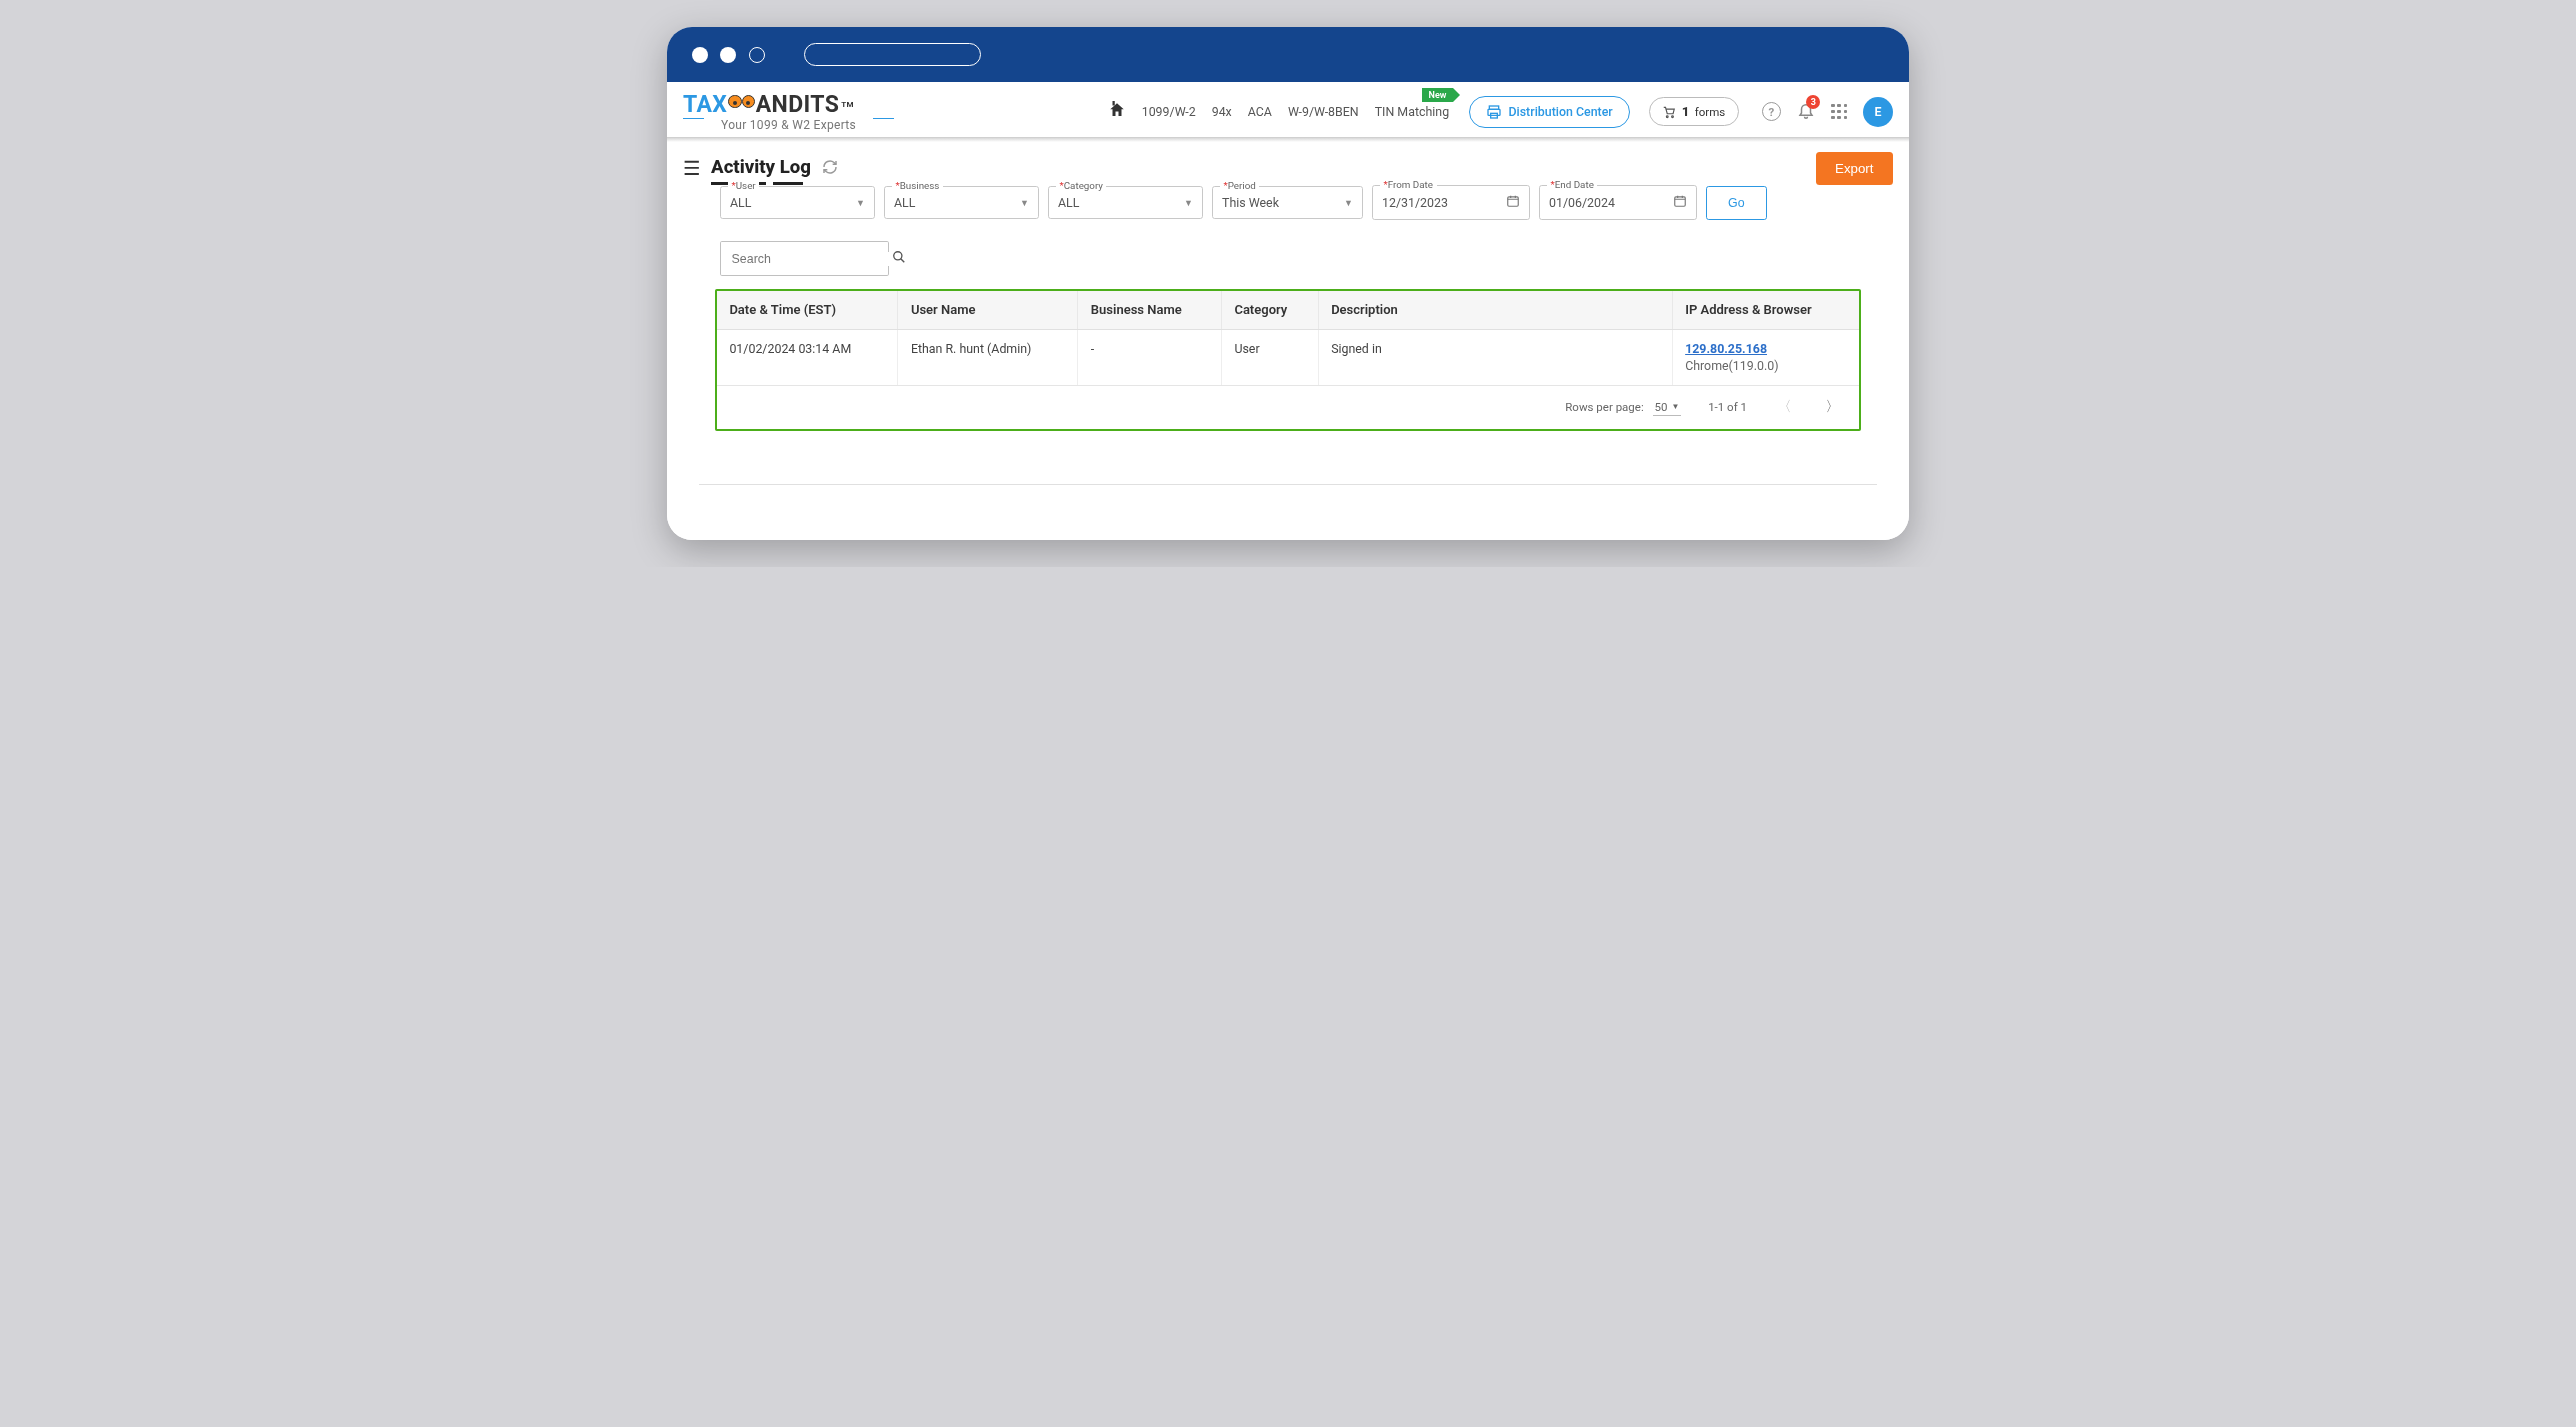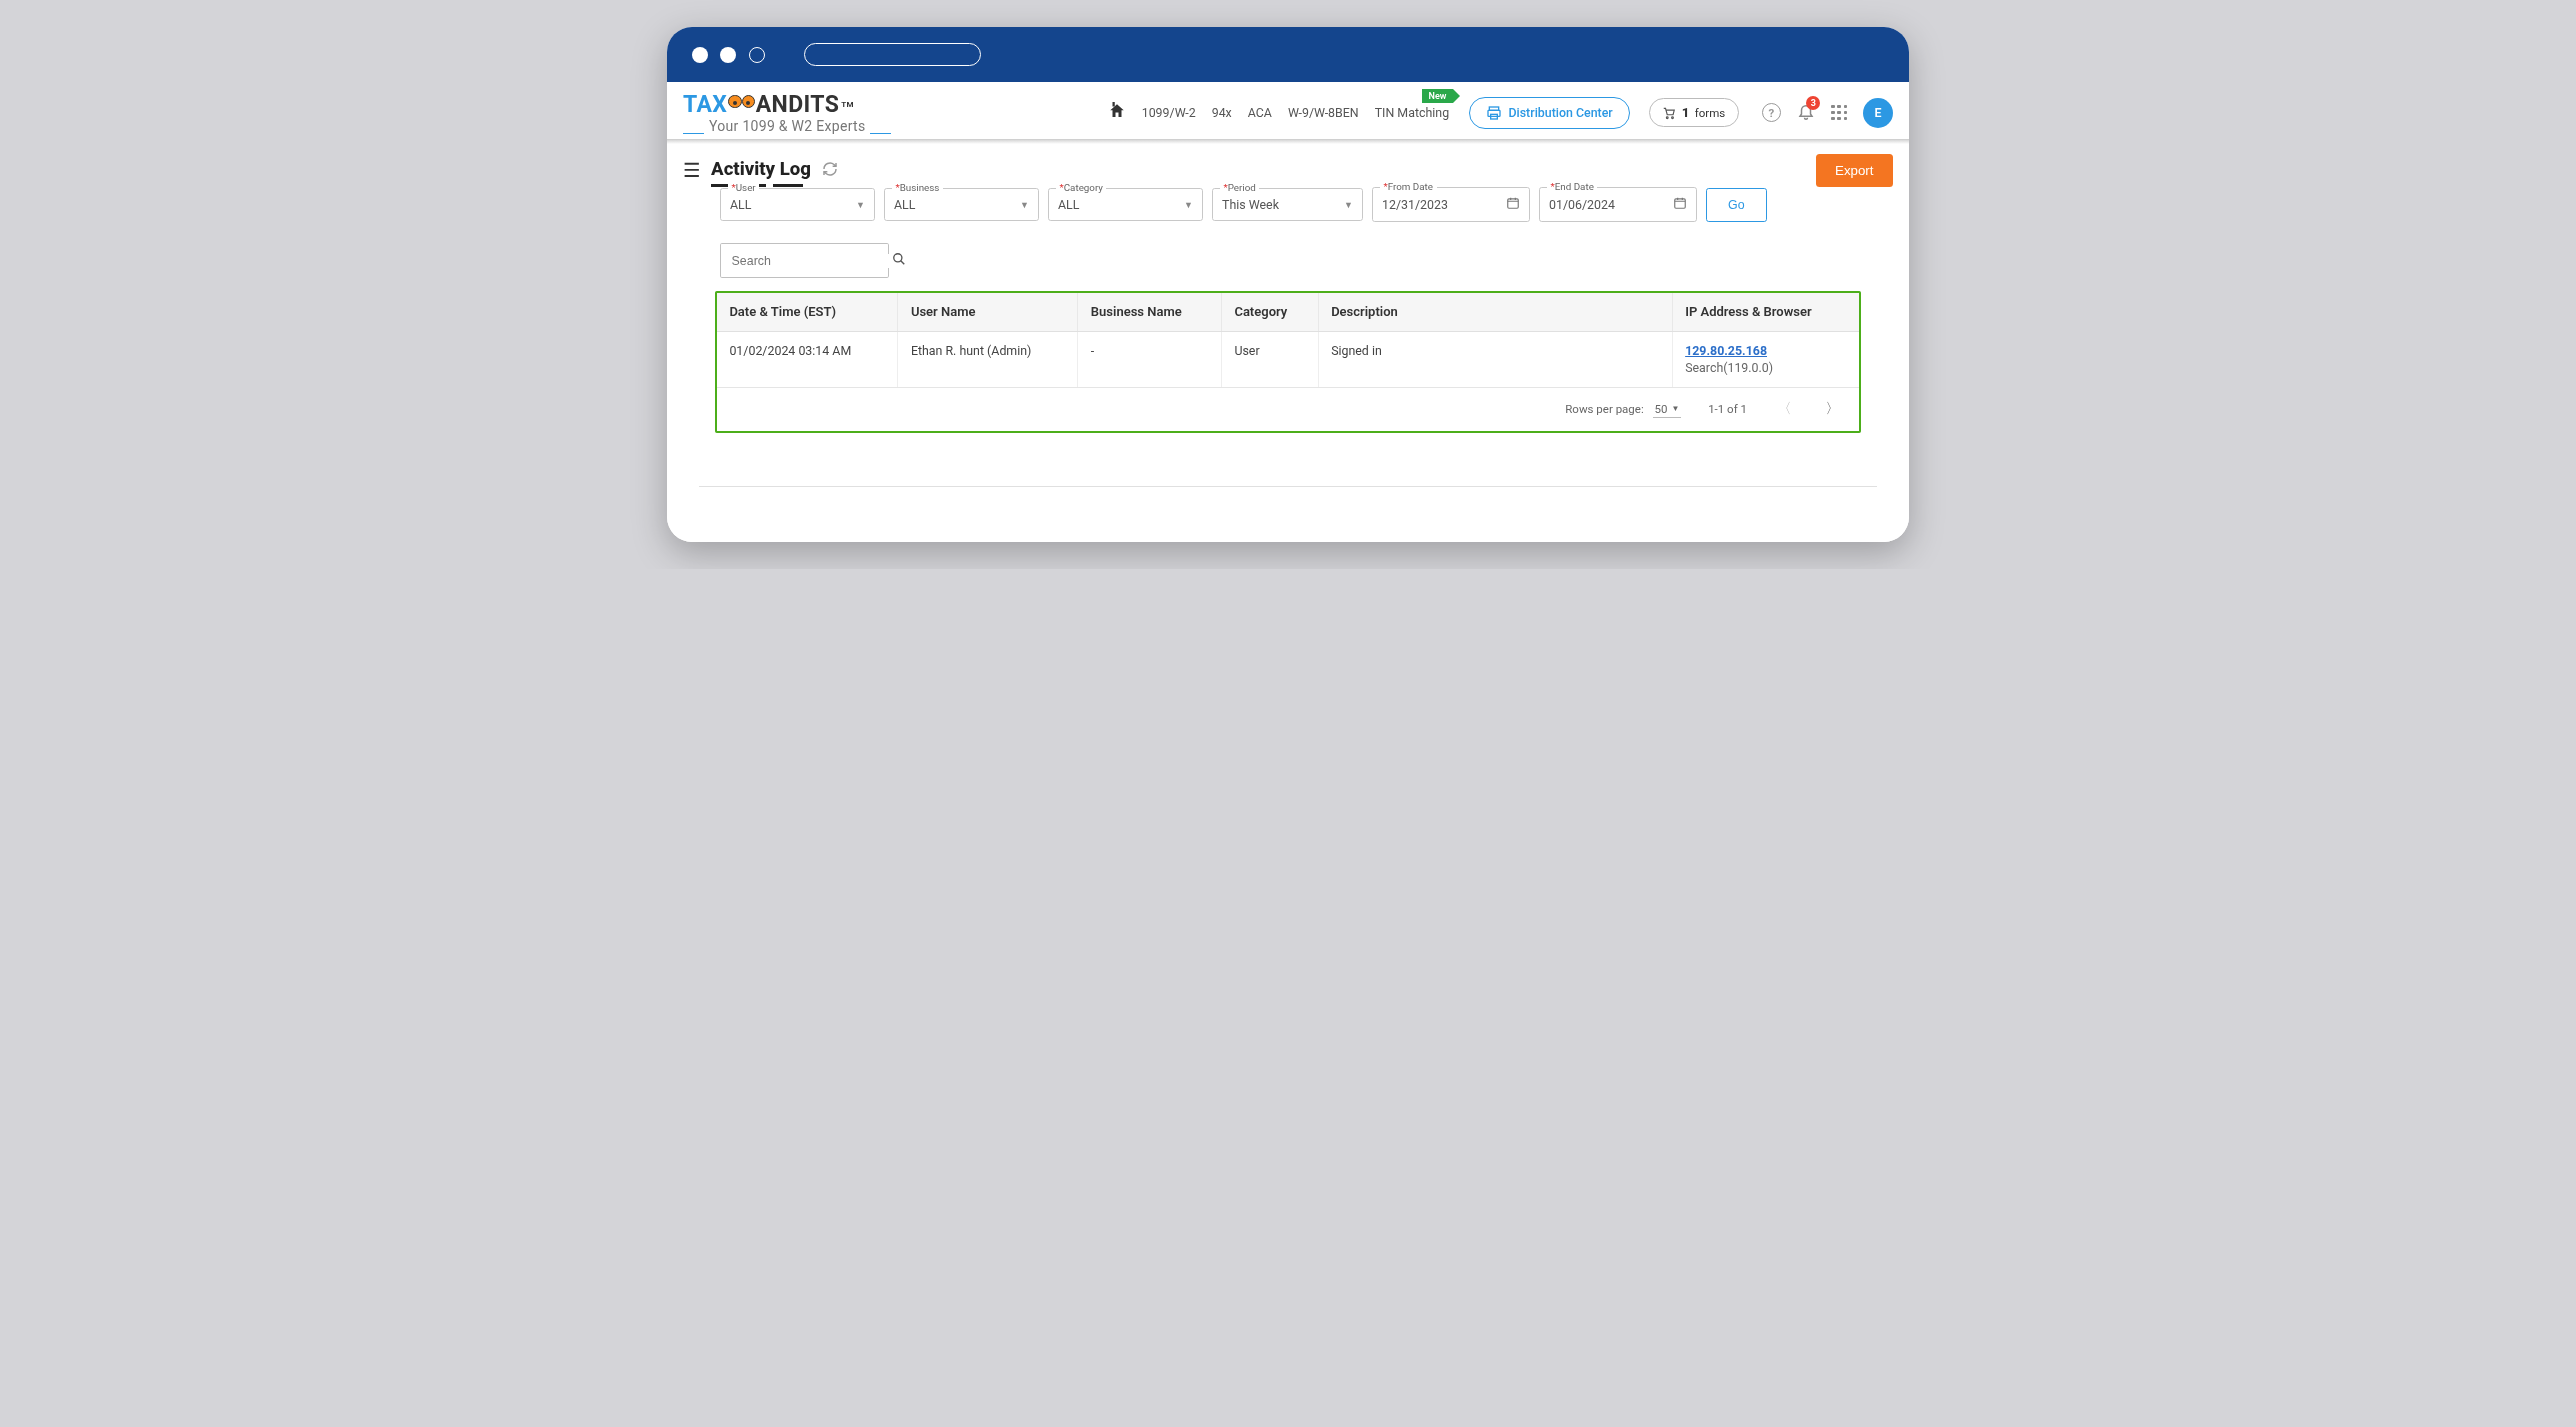--- a/index.html
+++ b/index.html
@@ -55,22 +55,22 @@
   width: 13.3px; height: 13.3px; background: #f68c1f; border-radius: 50%;
   border: 1.8px solid #333; position: relative;
 }
 .logo-eye::after {
   content: ""; position: absolute; width: 4.4px; height: 4.4px;
   background: #333; border-radius: 50%; top: 4.4px; left: 3.5px;
 }
 .logo-rest { color: #333; }
 .logo-tm { font-size: 8px; color: #333; vertical-align: super; margin-left: 1.8px; }
 .logo-sub {
-  font-size: 14px; color: #777; letter-spacing: 0.3px;
-  display: flex; align-items: flex-end; gap: 5px;
+  font-size: 12px; color: #777; letter-spacing: 0.3px;
+  display: flex; align-items: flex-start; gap: 17px;
 }
 .logo-sub-line { flex: 0 0 21px; height: 0.9px; background: #2c98e3; }
 .nav-spacer { flex: 1; }
 .nav-items { display: flex; align-items: center; gap: 16px; color: #555; font-size: 12.4px; }
 .nav-items a { color: #555; text-decoration: none; cursor: pointer; }
 .home-icon { font-size: 17px; color: #333; }
 .tin-wrap { position: relative; display: inline-block; }
 .new-badge {
   position: absolute; top: -16px; right: -3.5px;
   background: #2aa84a; color: #fff; font-size: 9px;
@@ -384,21 +384,21 @@
           </thead>
           <tbody>
             <tr>
               <td>01/02/2024 03:14 AM</td>
               <td>Ethan R. hunt (Admin)</td>
               <td>-</td>
               <td>User</td>
               <td>Signed in</td>
               <td>
                 <div class="ip-link">129.80.25.168</div>
-                <div class="browser-txt">Search(119.0.0)</div>
+                <div class="browser-txt">Chrome(119.0.0)</div>
               </td>
             </tr>
           </tbody>
         </table>
         <div class="table-footer">
           <div class="rpp">
             <span>Rows per page:</span>
             <span class="rpp-select">
               <span>50</span>
               <span style="font-size:8px;color:#666">▼</span>

